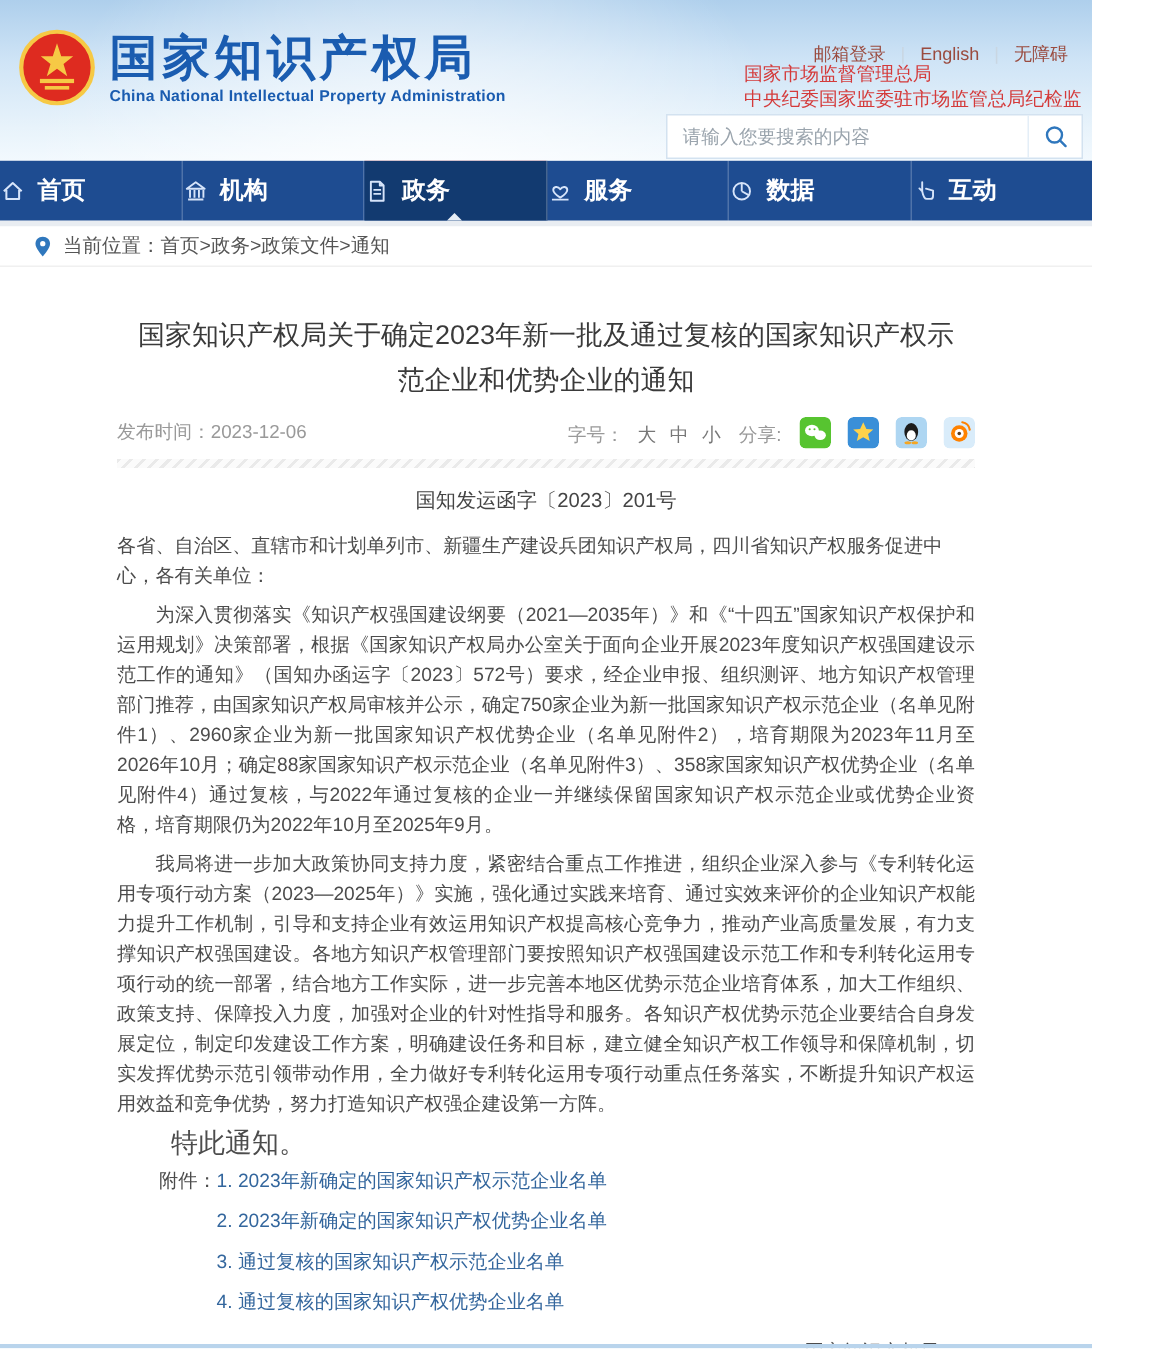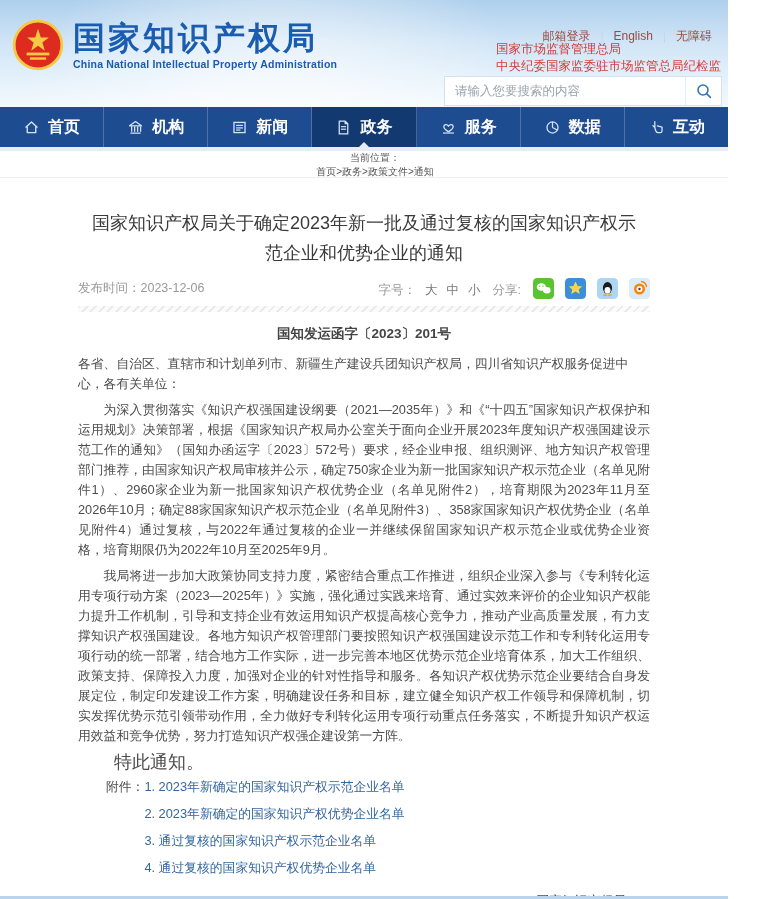--- a/index.html
+++ b/index.html
@@ -31,50 +31,50 @@
     flex: 1; border: none; outline: none; padding: 0 10px; font-size: 12.5px; color: #333;
     font-family: "Liberation Sans", sans-serif; background: transparent;
   }
   .search-box input::placeholder { color: #9aa4ad; }
   .search-btn { width: 36px; height: 100%; border: none; background: transparent; border-left: 1px solid #e4eef7; cursor: pointer; display: flex; align-items: center; justify-content: center; }
   .red-strip { position: absolute; left: 753px; top: 93px; width: 12px; height: 12px; background: #b8252f; z-index: 4; }
 
   
   .main-nav { display: flex; height: 40px; background: #1e4c91; position: relative; z-index: 1; }
   .nav-item {
-    flex: 1; display: flex; align-items: center; justify-content: center; gap: 8px;
+    flex: 1; display: flex; align-items: center; gap: 8px;
     color: #fff; font-size: 16px; font-weight: 700; cursor: pointer; position: relative;
     border-right: 1px solid rgba(255,255,255,.22);
   }
   .nav-item:last-child { border-right: none; }
   .nav-item.active { background: #123a70; }
   .nav-item.active::before { content: ""; position: absolute; left: 0; right: 0; top: -4px; height: 4px; background: #b8252f; }
   .nav-item.active::after {
     content: ""; position: absolute; bottom: 0; left: 50%; margin-left: -5px;
     border-left: 5px solid transparent; border-right: 5px solid transparent; border-bottom: 5px solid #e6edf5;
   }
   .nav-icon { width: 17px; height: 17px; display: inline-block; }
 
   .nav-gap { height: 4px; background: #e9edf2; }
 
   
-  .breadcrumb { height: 27px; display: flex; align-items: center; padding-left: 22px; font-size: 10px; color: #555; background: #fff; border-bottom: 1px solid #f0f0f0; flex-direction: column; }
+  .breadcrumb { height: 27px; display: flex; align-items: center; padding-left: 22px; font-size: 13px; color: #555; background: #fff; border-bottom: 1px solid #f0f0f0; }
   .breadcrumb .pin { width: 13px; height: 15px; margin-right: 7px; }
   .breadcrumb .path { cursor: pointer; }
 
   
   .article { position: relative; height: 721px; padding: 30px 78px 0; overflow: hidden; }
   .article-title { text-align: center; font-size: 18px; font-weight: 400; color: #3a3a3a; line-height: 30px; margin: 0 8px; }
   .meta-row { display: flex; justify-content: space-between; align-items: center; margin-top: 9px; height: 22px; font-size: 12.5px; color: #999; }
   .meta-right { display: flex; align-items: flex-end; gap: 12px; }
   .fs-opt { color: #777; cursor: pointer; margin-left: 9px; }
   .share-icons { display: flex; gap: 11px; }
   .share-ic { width: 21px; height: 21px; border-radius: 4px; cursor: pointer; position: relative; }
   .hatch-divider { margin-top: 7px; height: 6px; background: repeating-linear-gradient(135deg, #eaeaea 0 2px, #fbfbfb 2px 6px); }
-  .doc-number { text-align: center; margin-top: 13px; font-size: 13.5px; color: #454545; font-weight: bold; }
+  .doc-number { text-align: center; margin-top: 13px; font-size: 13.5px; color: #454545; }
   .salutation { margin-top: 11px; font-size: 12.8px; color: #4c4c4c; line-height: 20px; }
   .body-para { margin-top: 6px; font-size: 12.8px; color: #4c4c4c; line-height: 20px; text-indent: 2em; text-align: justify; }
   .closing { margin-top: 6px; font-size: 18px; color: #4c4c4c; line-height: 20px; text-indent: 2em; }
   .attachments { display: flex; margin-top: 5px; margin-left: 28px; font-size: 12.8px; line-height: 20px; }
   .att-label { color: #4c4c4c; white-space: nowrap; }
   .att-list { display: flex; flex-direction: column; gap: 7px; }
   .att-link { color: #33669d; cursor: pointer; text-decoration: none; }
   .sig-agency { margin-top: 15px; text-align: right; padding-right: 24px; font-size: 12.8px; color: #4c4c4c; }
 
   .bottom-line { position: absolute; left: 0; right: 0; bottom: 0; height: 3px; background: #b9d4ec; }
@@ -124,29 +124,20 @@
       <svg class="nav-icon" viewBox="0 0 20 20">
         <path d="M3 10 L10 3.5 L17 10 M5 9 v7 h10 v-7" fill="none" stroke="#d6e4fa" stroke-width="1.6" stroke-linejoin="round"></path>
       </svg>
       <span>首页</span>
     </div>
     <div class="nav-item">
       <svg class="nav-icon" viewBox="0 0 20 20">
         <path d="M3 8 L10 3 L17 8 Z M4 16.5 h12 M5.5 9 v6 M9 9 v6 M12.5 9 v6 M16 9 v6" fill="none" stroke="#d6e4fa" stroke-width="1.5" stroke-linejoin="round"></path>
       </svg>
       <span>机构</span>
-    </div>
-    <div class="nav-item">
-      <svg class="nav-icon" viewBox="0 0 20 20">
-        <rect x="3.5" y="4" width="13" height="12" fill="none" stroke="#d6e4fa" stroke-width="1.5"></rect>
-        <line x1="6" y1="7.5" x2="14" y2="7.5" stroke="#d6e4fa" stroke-width="1.4"></line>
-        <line x1="6" y1="10.5" x2="14" y2="10.5" stroke="#d6e4fa" stroke-width="1.4"></line>
-        <line x1="6" y1="13" x2="11" y2="13" stroke="#d6e4fa" stroke-width="1.4"></line>
-      </svg>
-      <span>新闻</span>
     </div>
     <div class="nav-item active">
       <svg class="nav-icon" viewBox="0 0 20 20">
         <path d="M5 2.5 h7 l3 3 v12 h-10 Z M12 2.5 v3 h3" fill="none" stroke="#d6e4fa" stroke-width="1.5" stroke-linejoin="round"></path>
         <line x1="7" y1="9" x2="13" y2="9" stroke="#d6e4fa" stroke-width="1.4"></line>
         <line x1="7" y1="12" x2="13" y2="12" stroke="#d6e4fa" stroke-width="1.4"></line>
       </svg>
       <span>政务</span>
     </div>
     <div class="nav-item">

